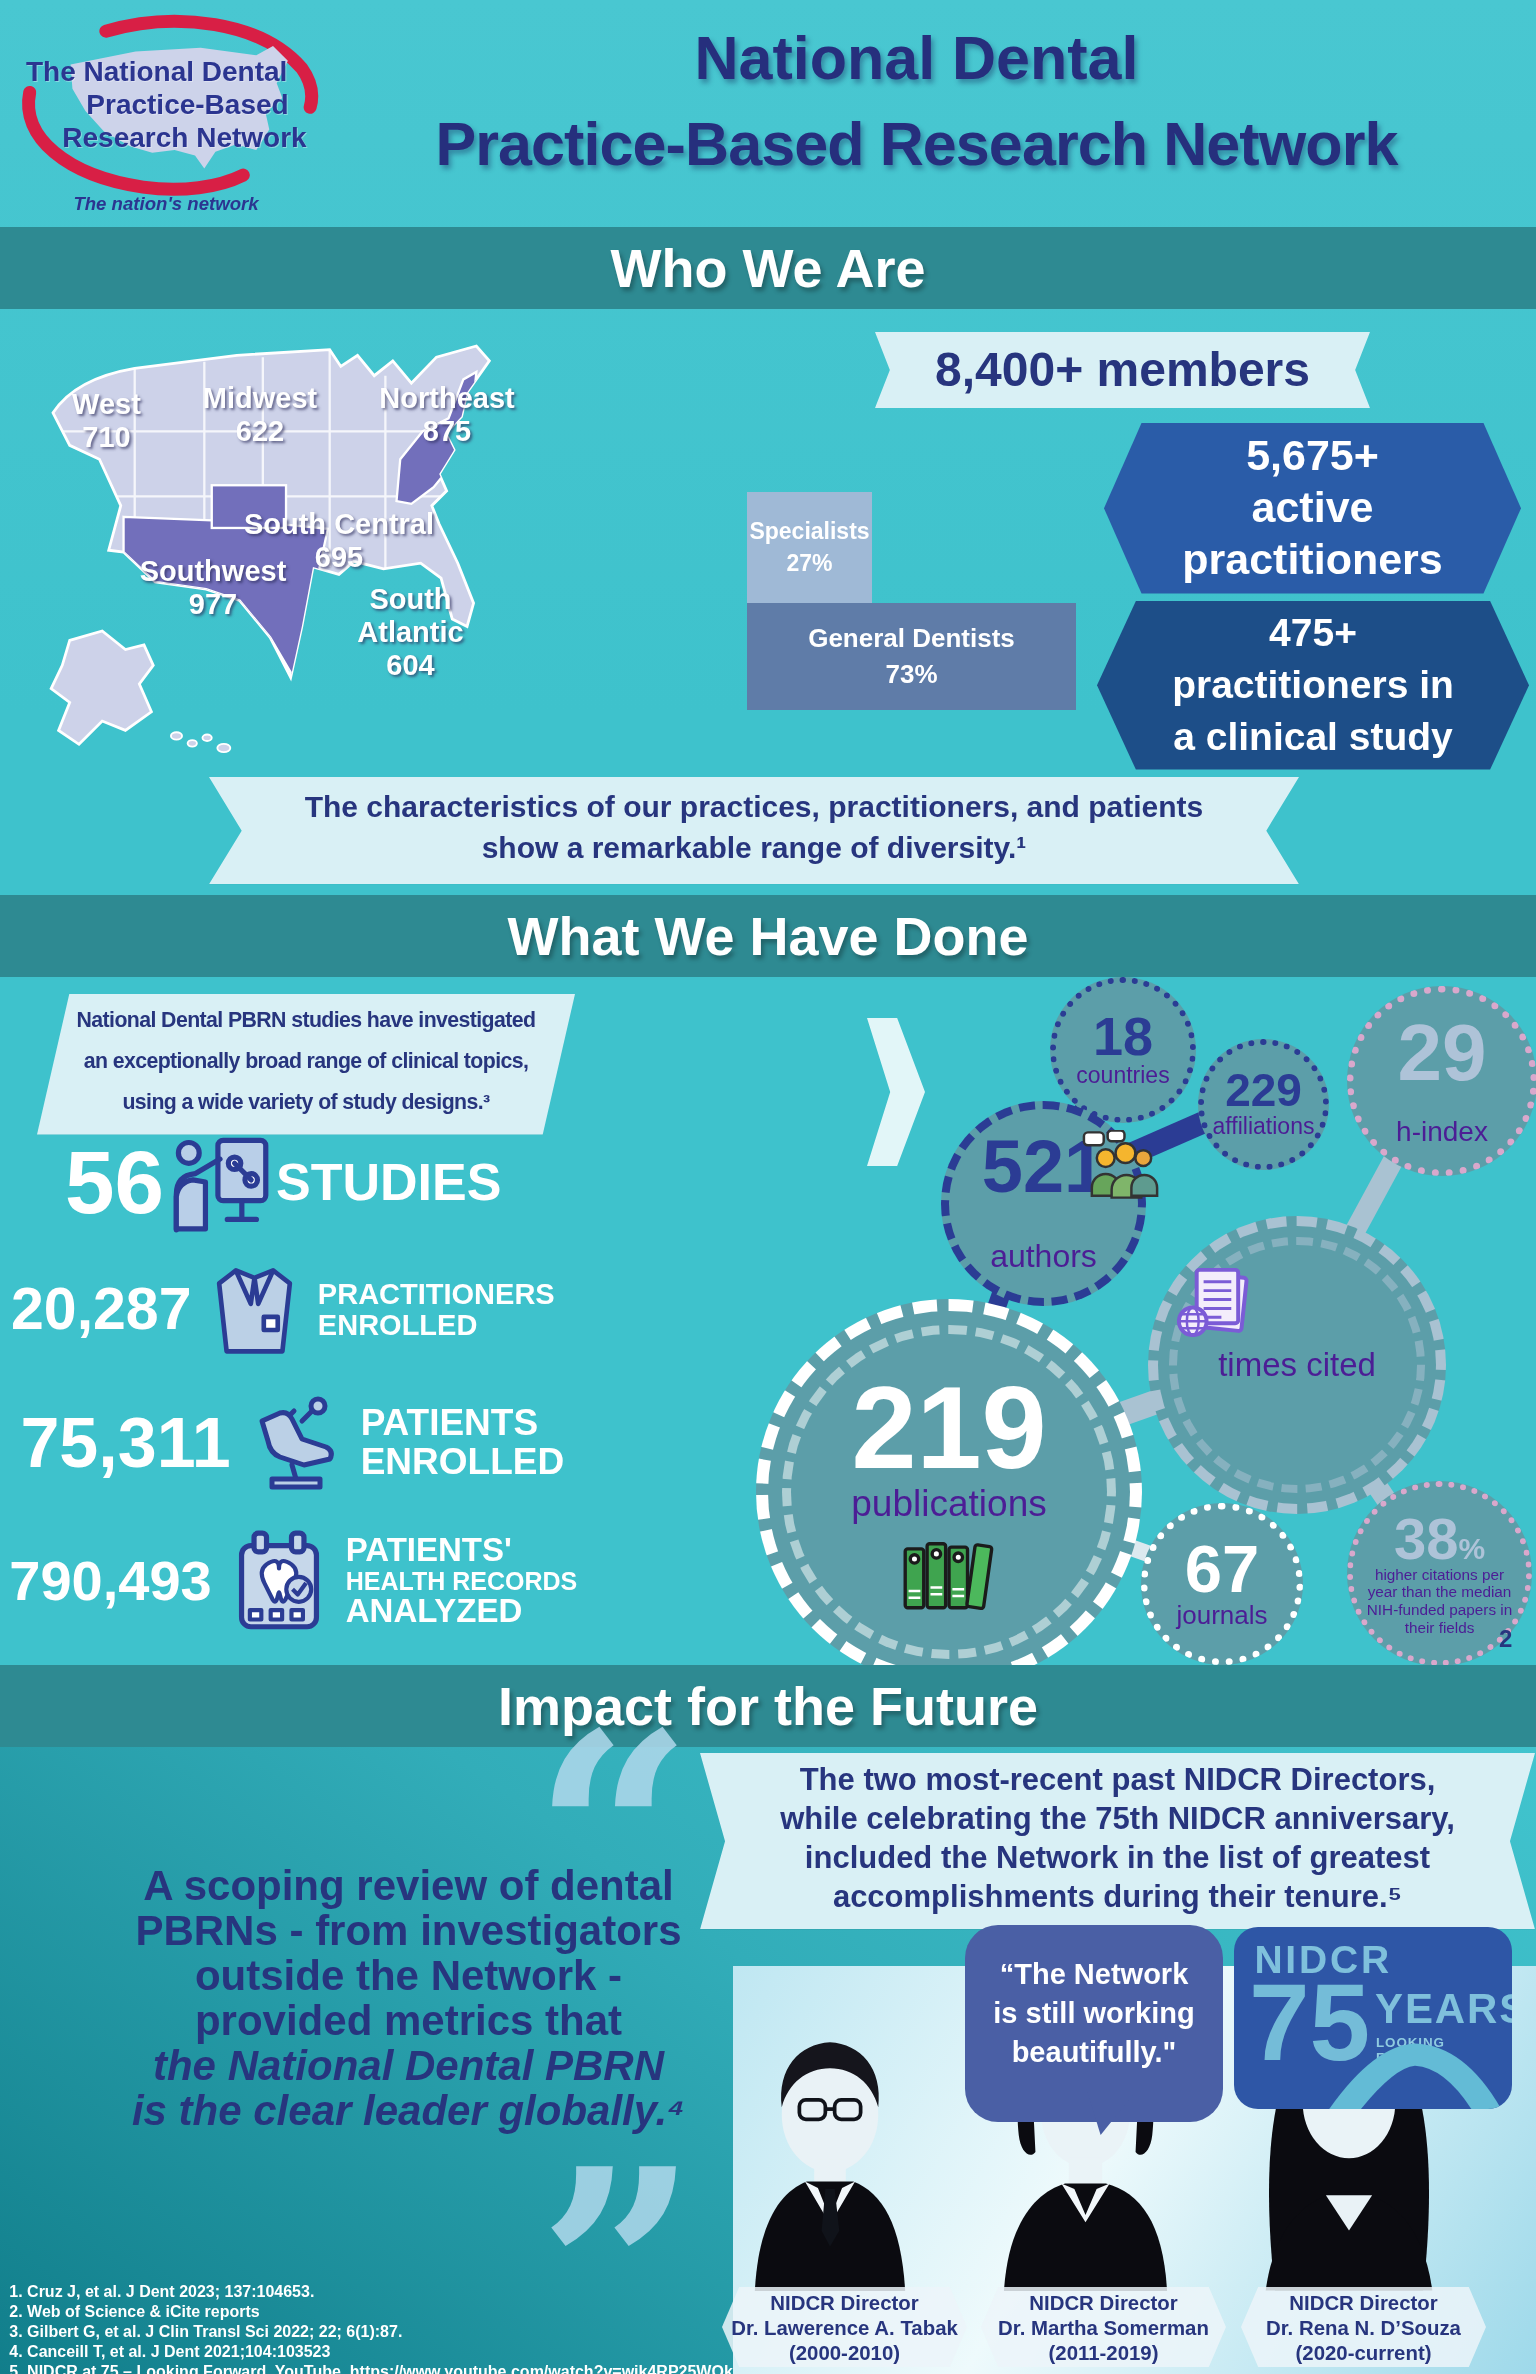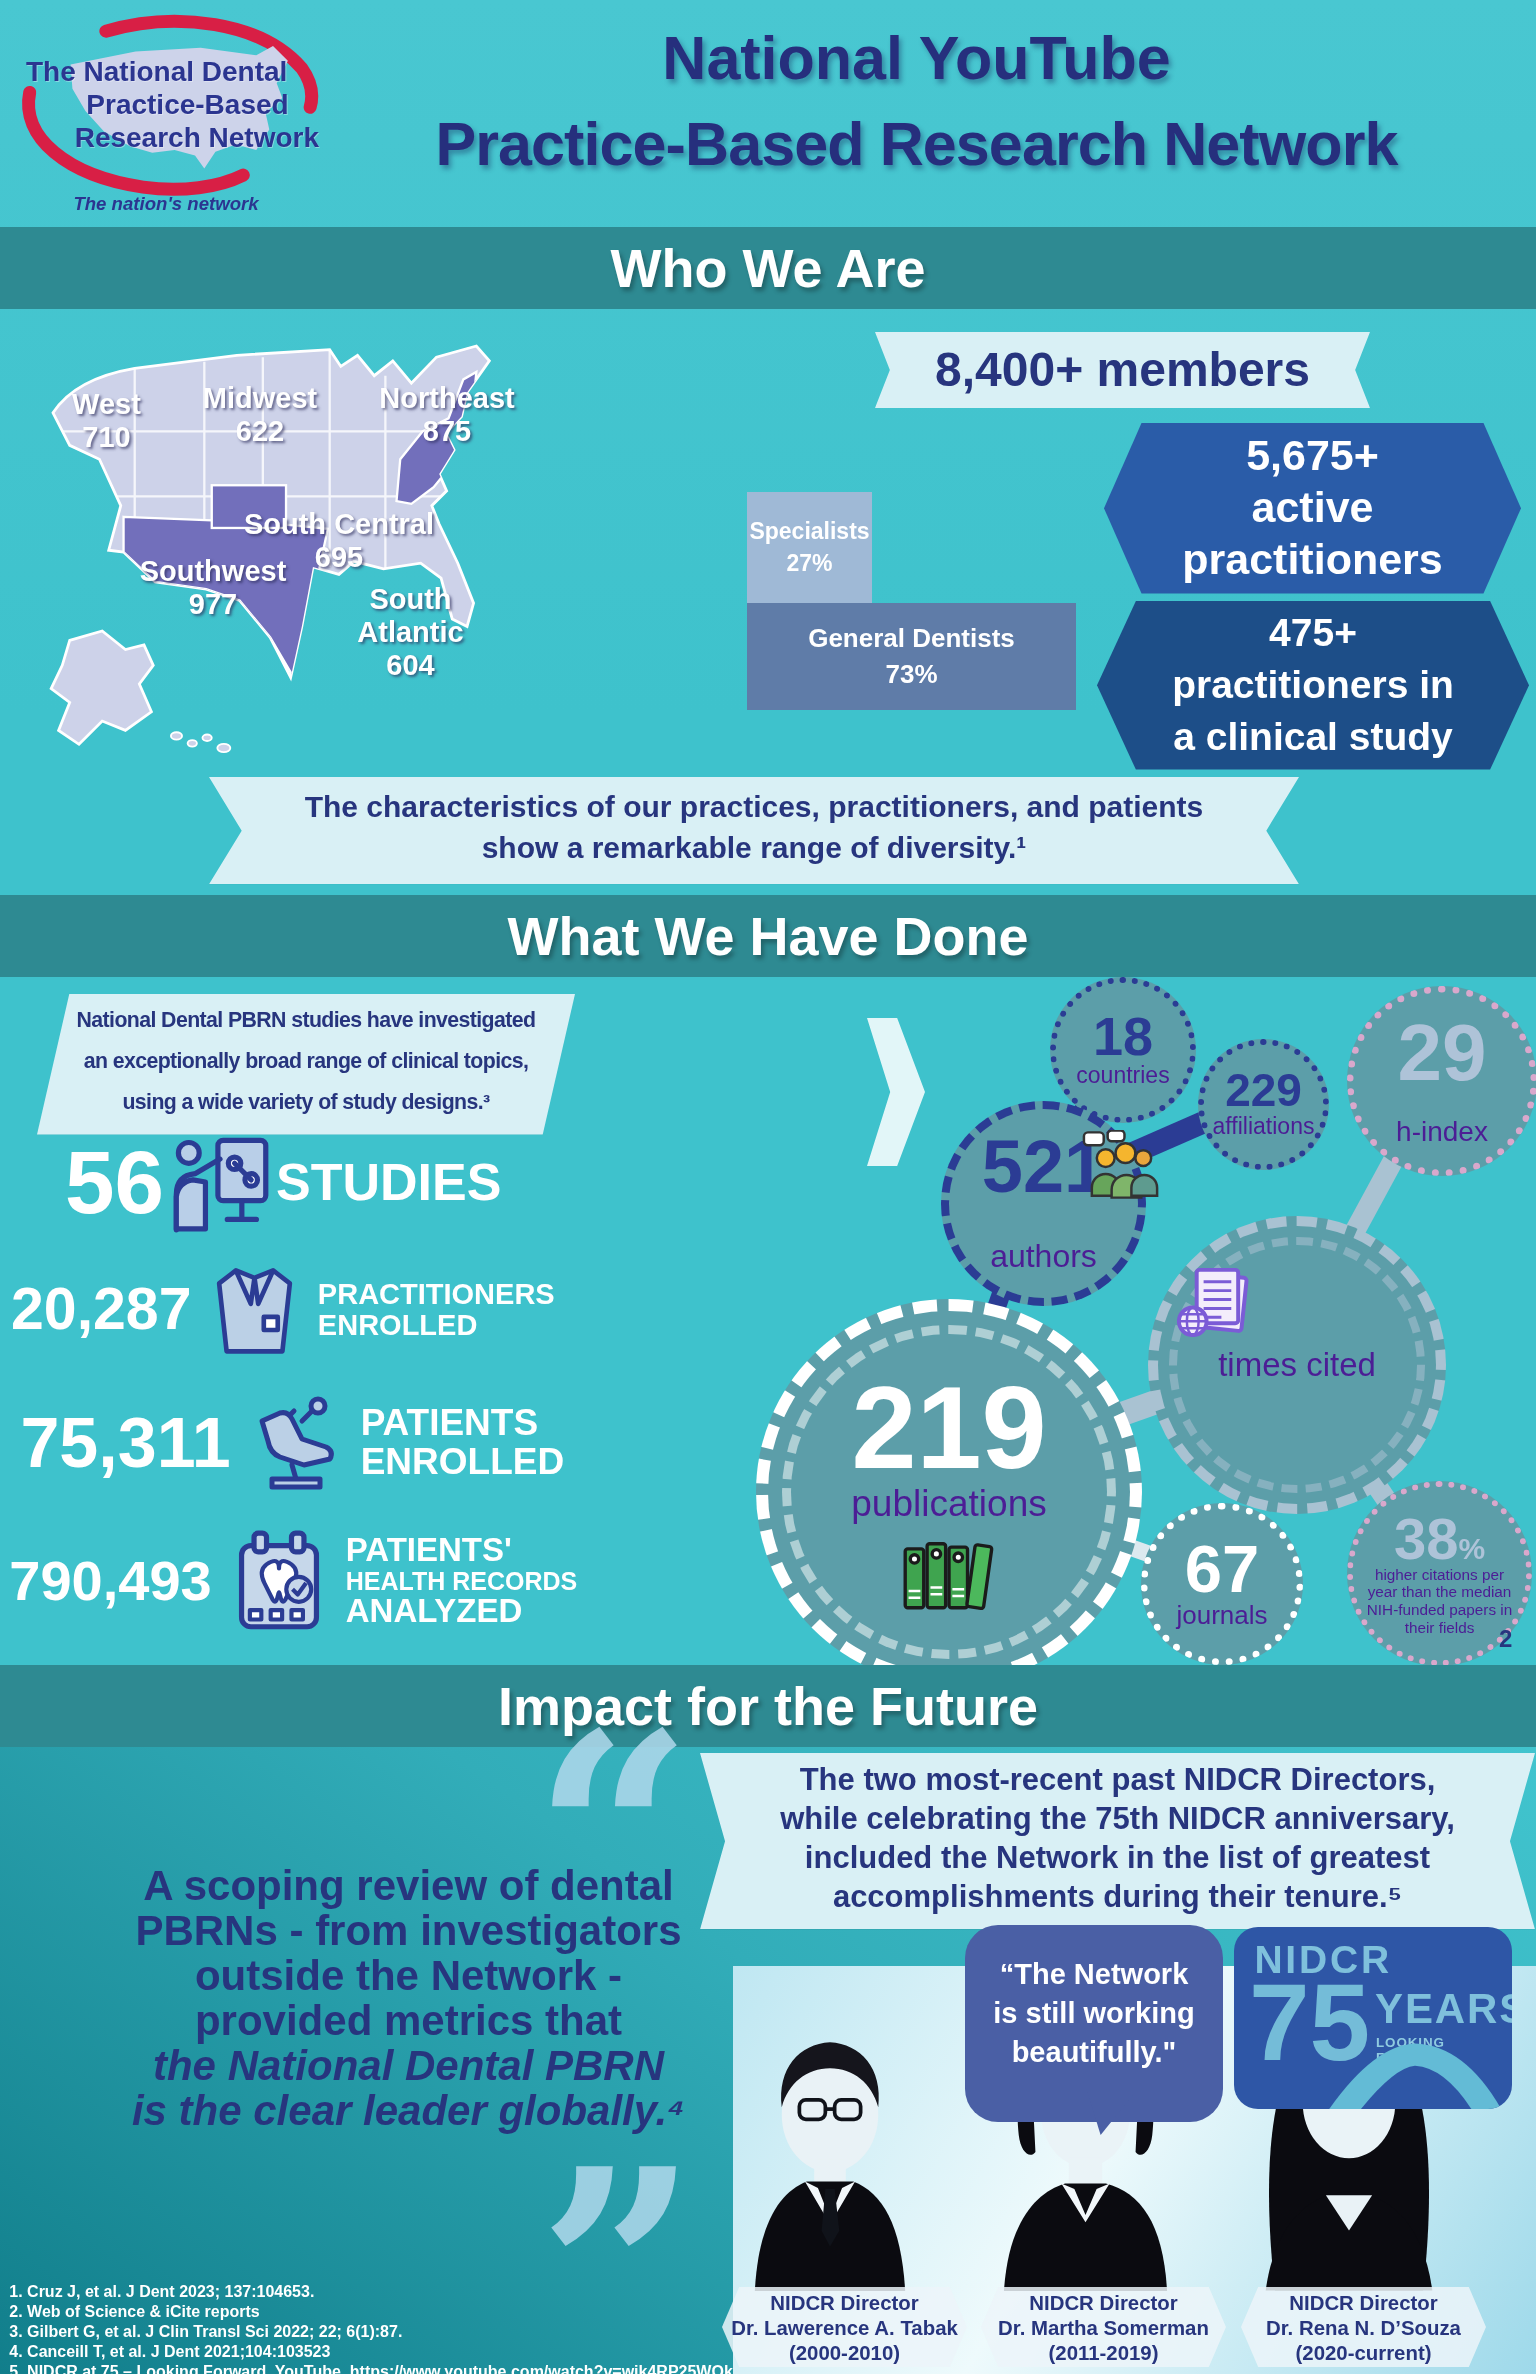--- a/index.html
+++ b/index.html
@@ -10,21 +10,21 @@
   
   .band{position:absolute;left:0;width:1536px;height:82px;background:#2E8A92;
         color:#fff;font-weight:bold;font-size:54px;text-align:center;line-height:82px;
         text-shadow:2.8px 3.7px 4.6px rgba(0,0,0,.28);}
   
   .logo{position:absolute;left:13px;top:7.4px;width:312px;height:221px;}
   .logo-text{position:absolute;left:0;top:48px;width:306px;color:#2B3590;font-weight:bold;
              font-size:28px;line-height:33px;text-shadow:0.9px 0.9px 0 rgba(255,255,255,.35);}
   .logo-l1{text-align:left;padding-left:13px;}
   .logo-l2{text-align:center;padding-left:43px;}
-  .logo-l3{text-align:right;padding-left:37px;}
+  .logo-l3{text-align:center;padding-left:37px;}
   .logo-tag{position:absolute;left:0;top:186px;width:306px;text-align:center;color:#2B3590;
             font-weight:bold;font-style:italic;font-size:18.6px;}
   .main-title{position:absolute;left:306px;top:16.7px;width:1221px;text-align:center;
               color:#262F7D;font-weight:bold;text-shadow:2.8px 3.7px 5.6px rgba(15,25,80,.35);}
   .main-title .t1{font-size:61px;line-height:83px;}
   .main-title .t2{font-size:61px;line-height:89px;letter-spacing:-0.9px;}
   
   .map-label{position:absolute;color:#fff;font-weight:bold;text-align:center;font-size:29px;
              line-height:33px;text-shadow:1.9px 1.9px 2.8px rgba(45,45,90,.65);}
   .ribbon{position:absolute;background:#D9F0F5;color:#27357E;font-weight:bold;text-align:center;
@@ -113,21 +113,21 @@
     </svg>
     <div class="logo-text">
       <div class="logo-l1">The National Dental</div>
       <div class="logo-l2">Practice-Based</div>
       <div class="logo-l3">Research Network</div>
     </div>
     <div class="logo-tag">The nation's network</div>
   </div>
 
   <div class="main-title">
-    <div class="t1">National YouTube</div>
+    <div class="t1">National Dental</div>
     <div class="t2">Practice-Based Research Network</div>
   </div>
 
   <div class="band" style="top:227px;">Who We Are</div>
 
   <svg class="abs" style="left:14px;top:320px;" width="506" height="441" viewBox="0 0 545 475">
     <defs>
       <path id="usoutline" d="M42,100 C60,72 95,58 130,52 L240,38 L340,32 L352,50 L370,38 L388,60 L408,44 L428,68 L455,40 L498,28 L512,44 L488,78 L482,104 L465,122 L474,140 L458,166 L466,184 L450,200 L458,220 L478,262 L495,305 L488,330 L472,322 L460,278 L438,262 L398,268 L366,260 L350,274 L322,266 L310,330 L298,385 L276,342 L243,302 L207,290 L152,282 L118,250 L102,248 L115,200 L92,150 L60,135 Z"></path>
       <clipPath id="usclip">
           <use href="#usoutline"></use>

